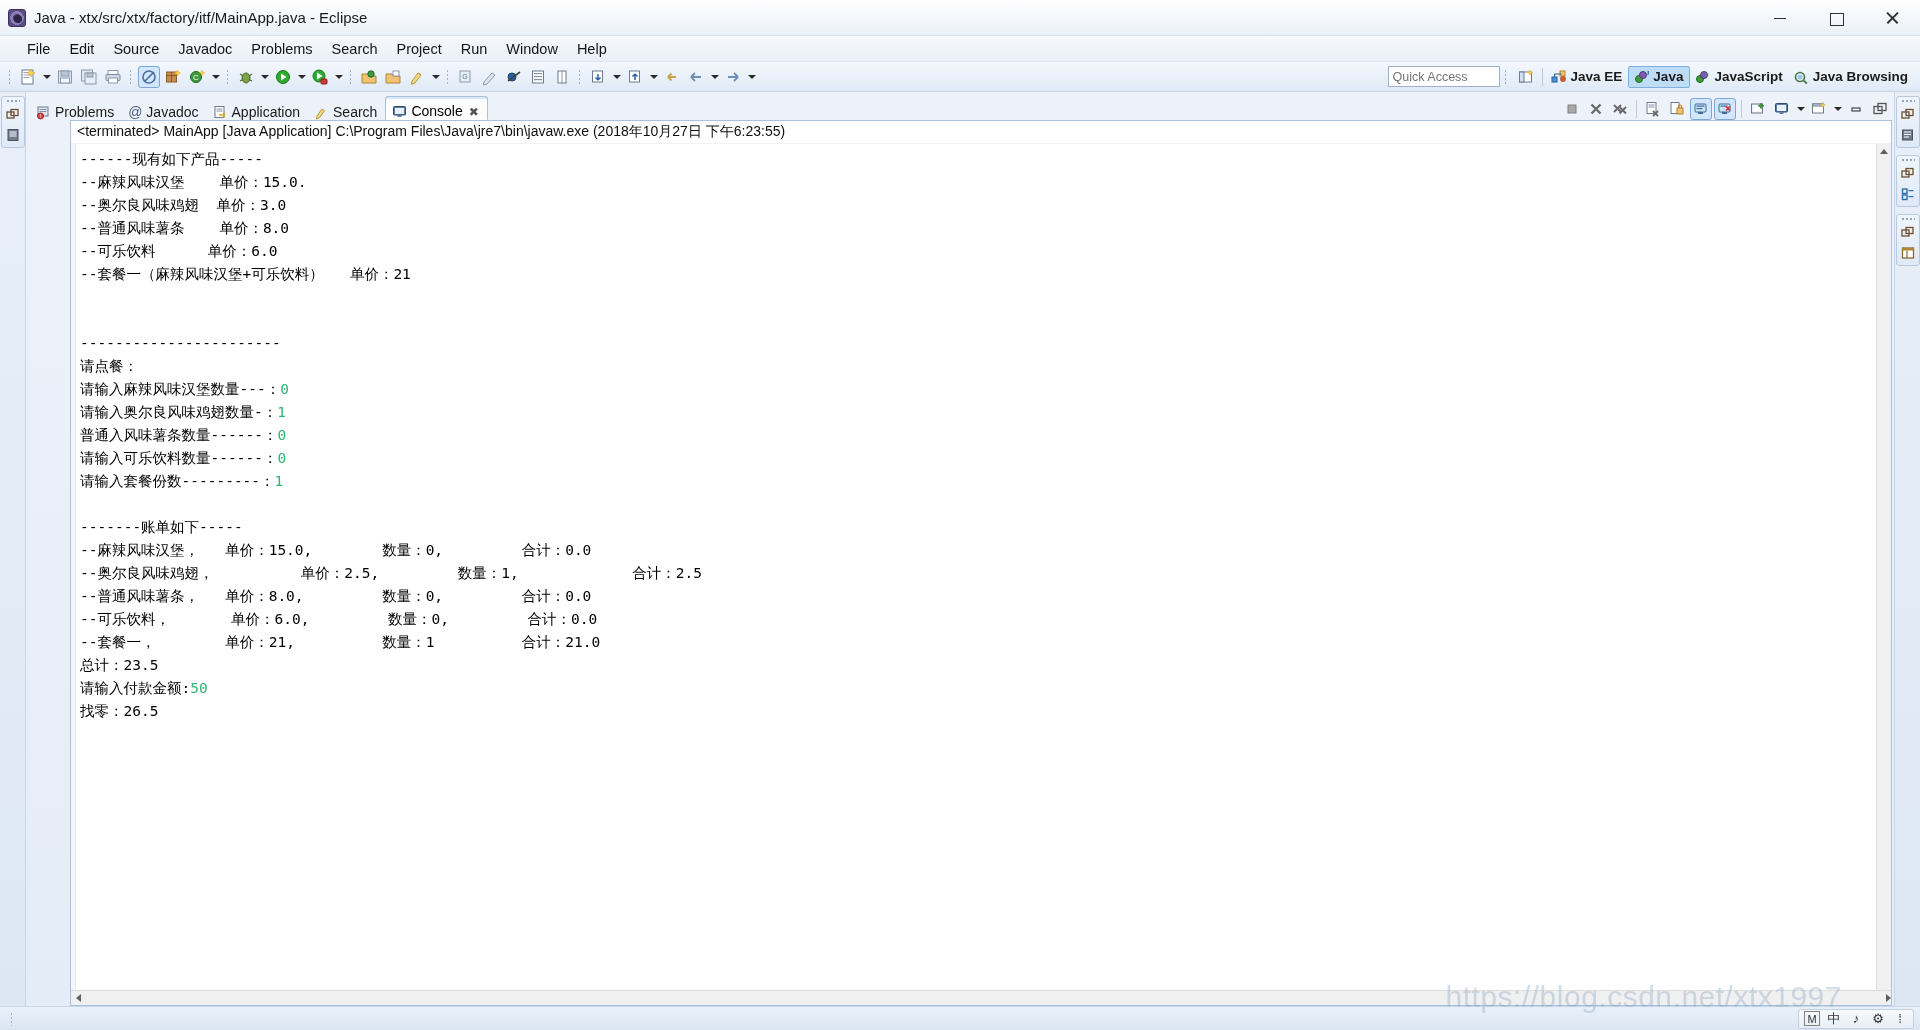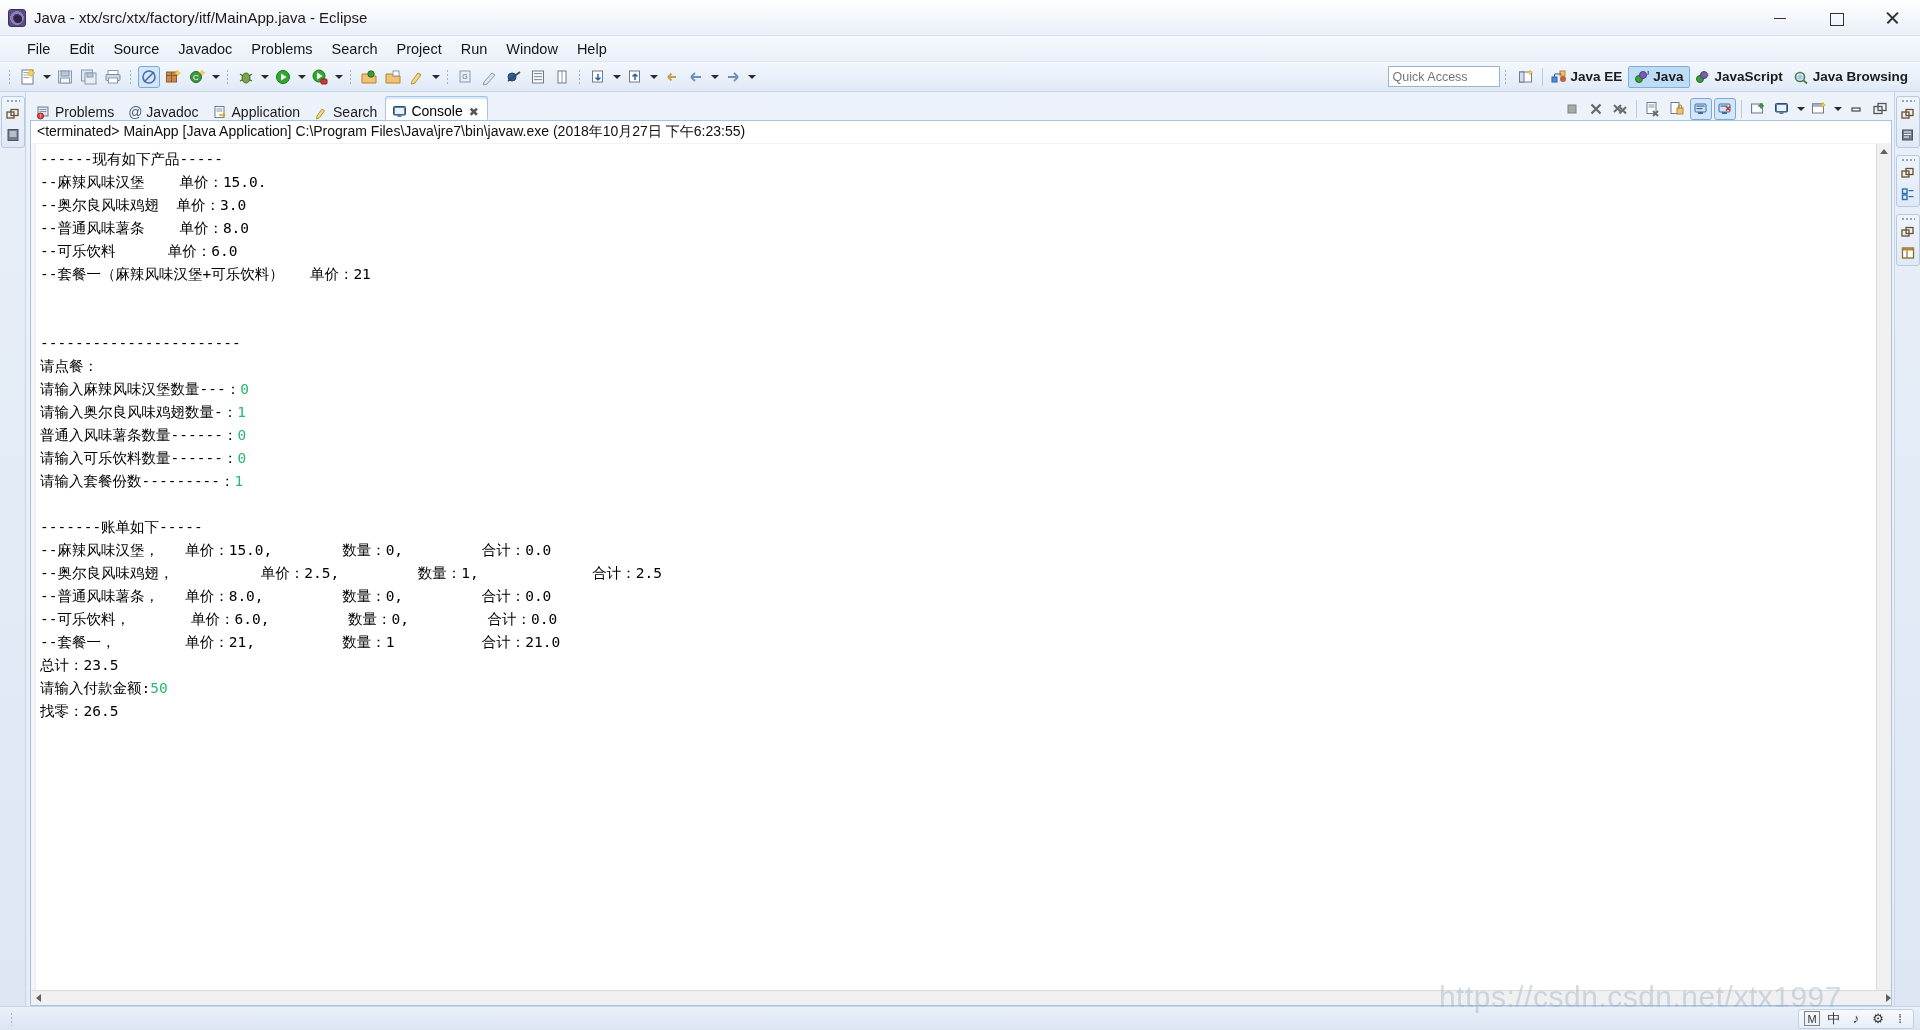--- a/index.html
+++ b/index.html
@@ -151,20 +151,21 @@
   .vtab .tab-close { font-size: 12px; color:#555; margin-left:2px; }
   .tab-toolbar { margin-left:auto; display:flex; align-items:center; padding-right:2px; }
 
   
   .console-panel {
     flex: 1 1 auto; min-height:0;
     border: 1px solid #a7c3e0;
     background:#fff;
     display:flex; flex-direction:column;
     margin-right: 2px;
+    margin-left: 40px;
   }
   .console-header {
     flex:0 0 23px; height:23px;
     display:flex; align-items:center;
     padding-left: 6px;
     font-size: 14px; color:#0f0f0f;
     background:#fff; white-space:nowrap;
     border-bottom: 1px solid #f2f2f2;
   }
   .console-body {
@@ -709,14 +710,14 @@
     <div class="sb-grip"></div>
     <div class="ime-bar">
       <div class="ime-item boxed">M</div>
       <div class="ime-item">中</div>
       <div class="ime-item">♪</div>
       <div class="ime-item">⚙</div>
       <div class="ime-item">⁞</div>
     </div>
   </div>
 
-  <div class="watermark">https://csdn.csdn.net/xtx1997</div>
+  <div class="watermark">https://blog.csdn.net/xtx1997</div>
 </div>
 
 </body></html>

